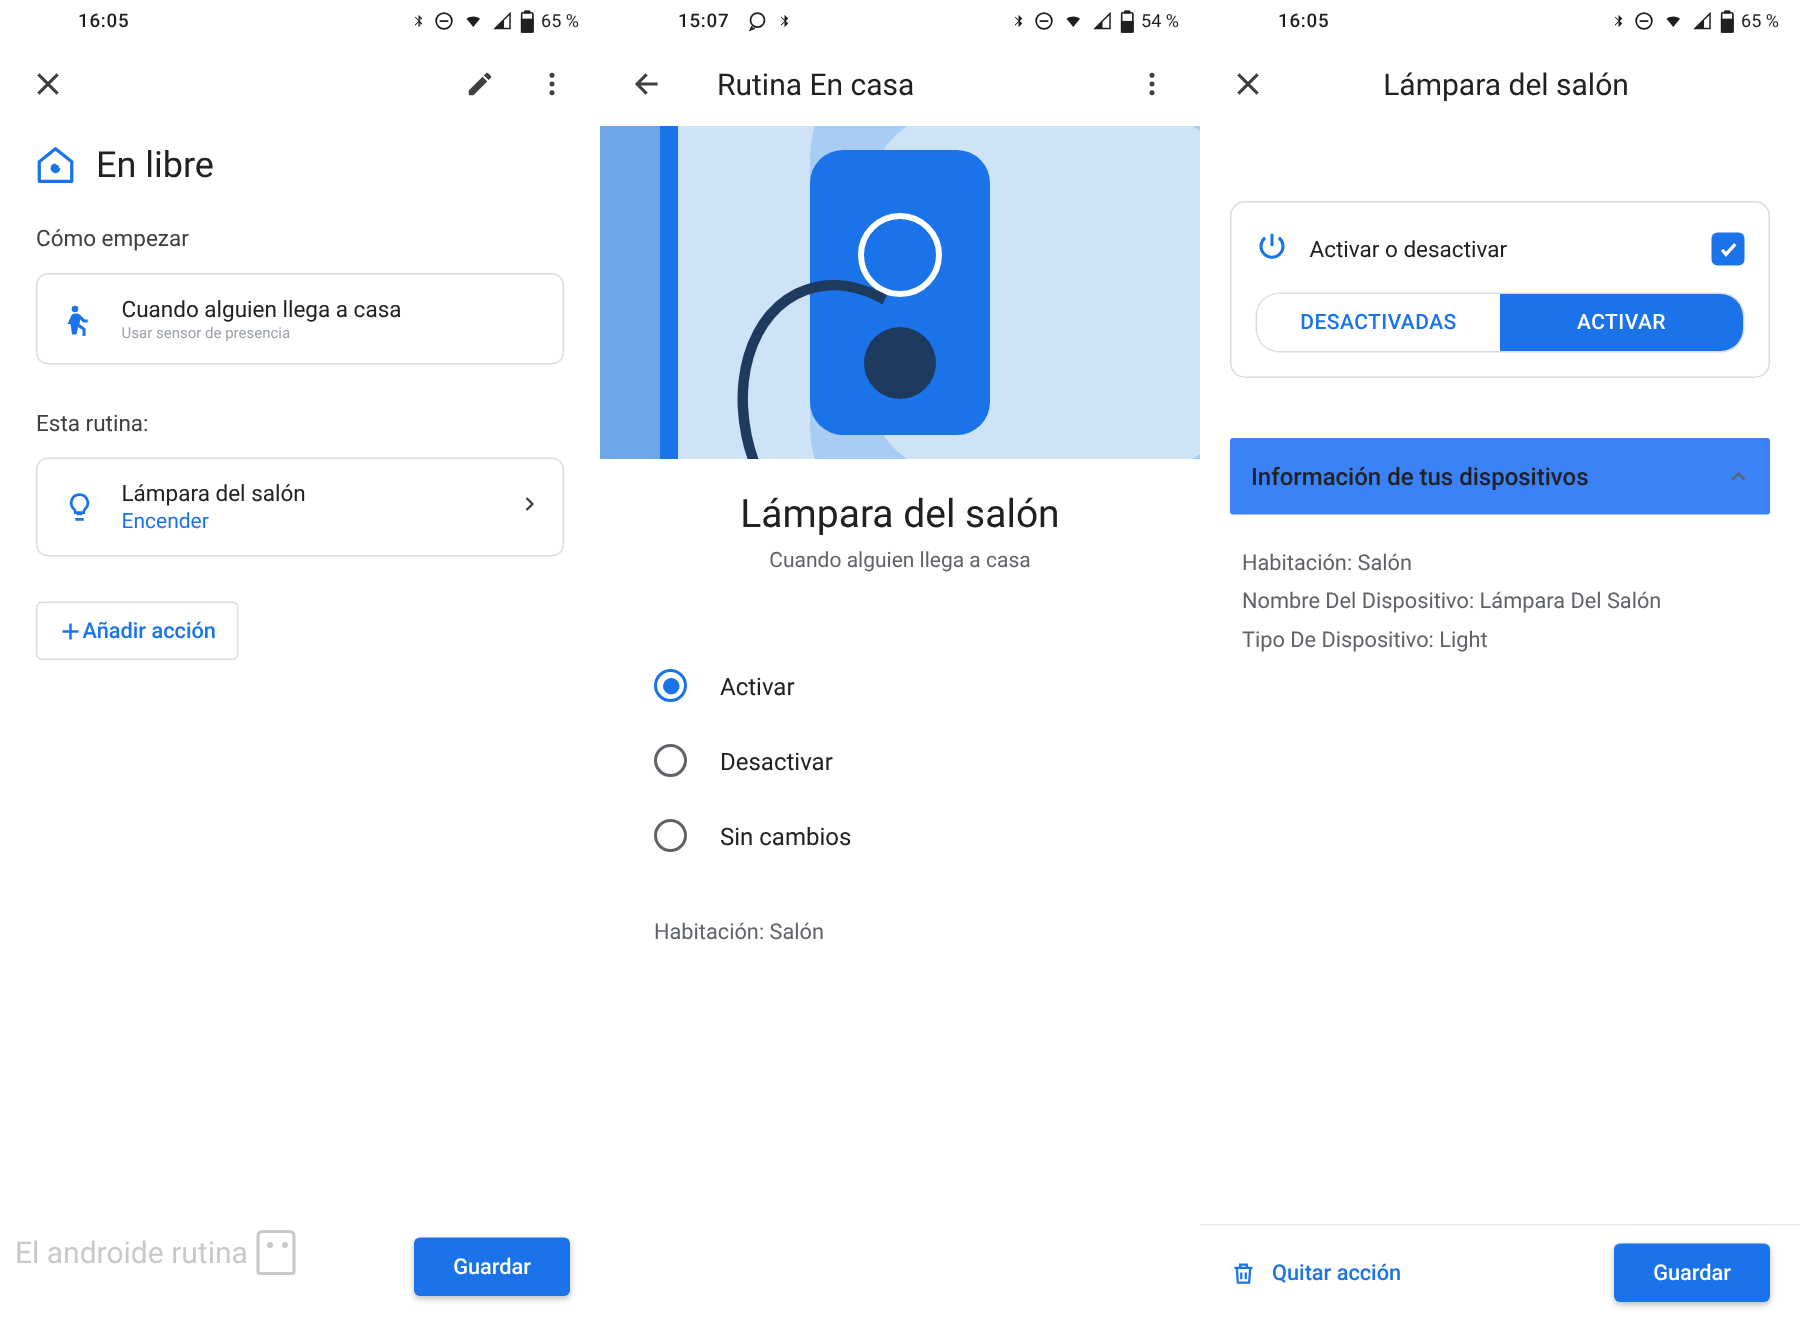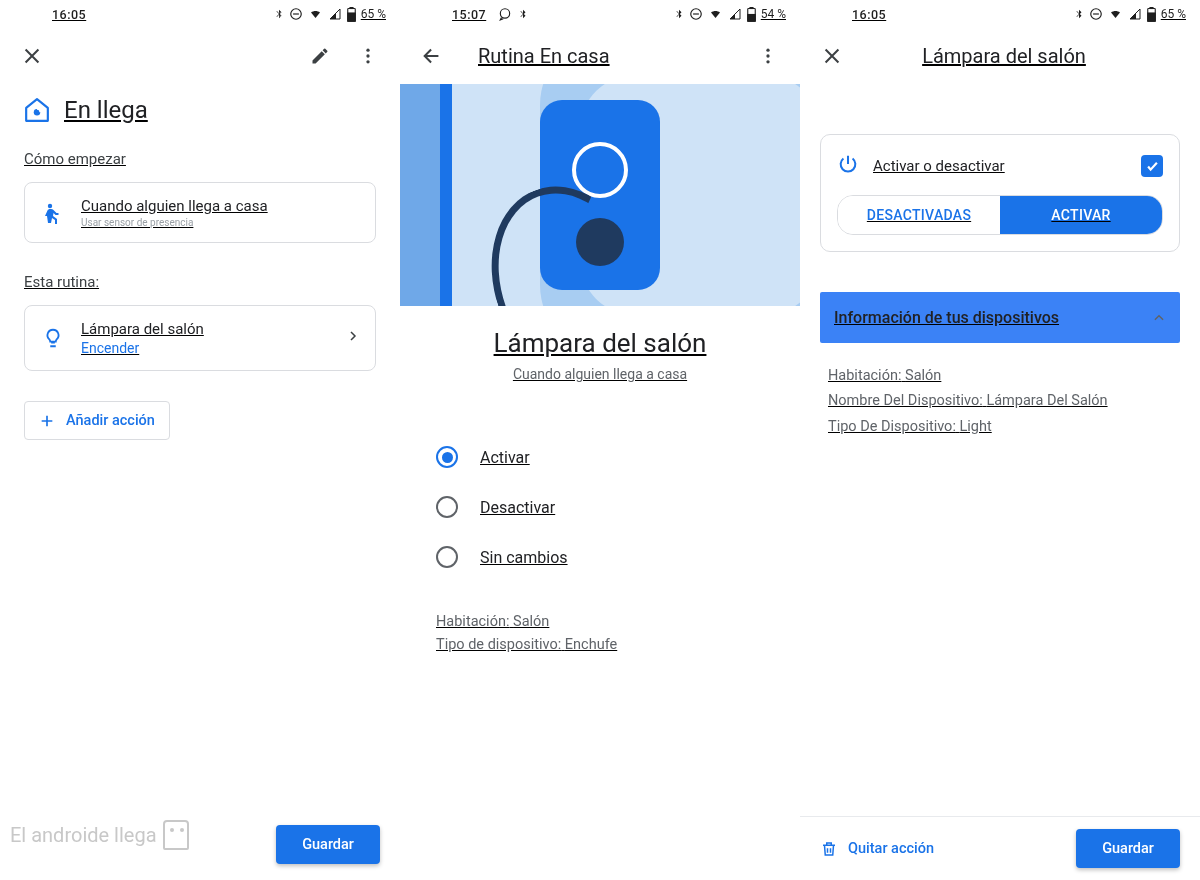--- a/index.html
+++ b/index.html
@@ -1,17 +1,17 @@
 <!DOCTYPE html>
 <html><head>
 <meta charset="utf-8">
 <style>
   * { box-sizing: border-box; margin: 0; padding: 0; font-family: Roboto, "Segoe UI", Arial, sans-serif; -webkit-font-smoothing: antialiased; }
   body { background: #fff; width: 1200px; height: 880px; overflow: hidden; }
-  .container { display: flex; width: 1200px; height: 704px; text-decoration: underline; }
+  .container { display: flex; width: 1200px; height: 704px; }
   .screen { width: 400px; height: 880px; position: relative; background: #fff; display: flex; flex-direction: column; }
   
   
   .statusbar { height: 28px; display: flex; align-items: center; padding: 0 14px; font-size: 12.5px; color: #1f1f1f; }
   .statusbar .left { flex: 0 0 auto; padding-left: 38px; font-weight: 500; letter-spacing: .5px;}
   .statusbar .right { margin-left: auto; display: flex; align-items: center; gap: 5px; }
   .statusbar svg { display: block; }
   .bat-pct { font-size: 12px; }
   
   
@@ -25,21 +25,21 @@
   .routine-head { display: flex; align-items: center; gap: 14px; margin-bottom: 26px; margin-top: 10px;}
   .routine-head .name { font-size: 24px; color: #202124; }
   .section-label { font-size: 15px; color: #3c4043; margin-bottom: 14px; }
   .card { border: 1px solid #dadce0; border-radius: 8px; padding: 14px 16px; display: flex; align-items: center; gap: 16px; margin-bottom: 30px; cursor:pointer;}
   .card .icon { width: 24px; color: #1a73e8; display:flex; justify-content:center;}
   .card .txt { flex: 1; }
   .card .line1 { font-size: 15px; color: #202124; }
   .card .line2 { font-size: 10px; color: #9aa0a6; margin-top: 2px; }
   .card .accent { color: #1a73e8; font-size: 14px; margin-top:2px;}
   .card .chev { color: #5f6368; }
-  .add-btn { border: 1px solid #dadce0; border-radius: 4px; padding: 10px 14px; display: inline-flex; align-items: center; gap: 11px; color: #1a73e8; font-size: 14.5px; font-weight: 500; cursor:pointer;}
+  .add-btn { border: 1px solid #dadce0; border-radius: 4px; padding: 10px 14px; display: inline-flex; align-items: center; gap: 0; color: #1a73e8; font-size: 14.5px; font-weight: 500; cursor:pointer;}
   .watermark { position: absolute; left: 10px; bottom: 30px; font-size: 20px; color: #c8c8c8; font-weight: 400; display:flex; align-items:center; gap:6px;}
   .watermark .robot{ width:26px; height:30px; border:2px solid #c8c8c8; border-radius:4px 4px 2px 2px; position:relative;}
   .watermark .robot::before{content:""; position:absolute; top:6px; left:5px; width:4px; height:4px; border-radius:50%; background:#c8c8c8; box-shadow: 10px 0 0 #c8c8c8;}
   .save-fab { position: absolute; right: 20px; bottom: 16px; background: #1a73e8; color: #fff; border-radius: 4px; padding: 11px 26px; font-size: 14.5px; font-weight: 500; box-shadow: 0 2px 4px rgba(0,0,0,.25); cursor:pointer;}
   
   
   .hero { height: 222px; background: #cfe3f7; position: relative; overflow: hidden; }
   .hero .stripeL{ position:absolute; left:0; top:0; width:40px; height:100%; background:#6fa8e8;}
   .hero .stripeL2{ position:absolute; left:40px; top:0; width:12px; height:100%; background:#1a73e8;}
   .hero .ring1{ position:absolute; right:-60px; top:50%; transform:translateY(-50%); width:320px; height:320px; border-radius:70px; background:#a8cdf2;}
@@ -130,21 +130,21 @@
           </svg>
     </div>
   </div>
   <div class="s1-content">
     <div class="routine-head">
       <svg width="26" height="26" viewBox="0 0 24 24" fill="#1a73e8">
             <path d="M12 2L2 10v12h20V10L12 2z" fill="none" stroke="#1a73e8" stroke-width="2" stroke-linejoin="round"></path>
             <circle cx="12" cy="14" r="3" fill="#1a73e8"></circle>
             <path d="M12 11a3 3 0 013 3" fill="none" stroke="#fff" stroke-width="1.5"></path>
           </svg>
-      <div class="name">En llega</div>
+      <div class="name">En libre</div>
     </div>
     <div class="section-label">Cómo empezar</div>
     <div class="card">
       <div class="icon">
         <svg width="24" height="24" viewBox="0 0 24 24" fill="#1a73e8">
               <circle cx="9" cy="5" r="2.2"></circle>
               <path d="M9 8c-1 0-2 .5-2.5 1.5L4 15h2l1 7h3l1-5 3 2v4h2v-5l-4-3 .5-3 2 2h3v-2h-2l-3-3c-.6-.6-1.5-1-2.5-1z"></path>
             </svg>
       </div>
       <div class="txt">
@@ -170,21 +170,21 @@
       </div>
     </div>
     <div class="add-btn">
       <svg width="16" height="16" viewBox="0 0 24 24" fill="none" stroke="#1a73e8" stroke-width="2.5">
             <path d="M12 4v16M4 12h16"></path>
           </svg>
       <span>Añadir acción</span>
     </div>
   </div>
   <div class="watermark">
-    <span>El androide llega</span>
+    <span>El androide rutina</span>
     <span class="robot"></span>
   </div>
   <div class="save-fab">Guardar</div>
 </div>
 
 <div class="screen s2">
   <div class="statusbar">
     <div class="left">15:07</div>
     <div style="margin-left:12px; display:flex; gap:6px;">
       <svg width="14" height="14" viewBox="0 0 24 24" fill="none" stroke="#1f1f1f" stroke-width="2">
@@ -259,21 +259,20 @@
         <div class="radio-outer"></div>
         <div class="label">Desactivar</div>
       </div>
       <div class="radio-row">
         <div class="radio-outer"></div>
         <div class="label">Sin cambios</div>
       </div>
     </div>
     <div class="s2-info">
       <div><span>Habitación:</span> <span>Salón</span></div>
-      <div><span>Tipo de dispositivo:</span> <span>Enchufe</span></div>
     </div>
   </div>
 </div>
 
 <div class="screen s3">
   <div class="statusbar">
     <div class="left">16:05</div>
     <div class="right">
       <svg width="10" height="14" viewBox="0 0 24 24" fill="#1f1f1f">
             <path d="M12 2v8L7 5l-1 1 6 6-6 6 1 1 5-5v8l6-6-4-4 4-4-6-6z"></path>

